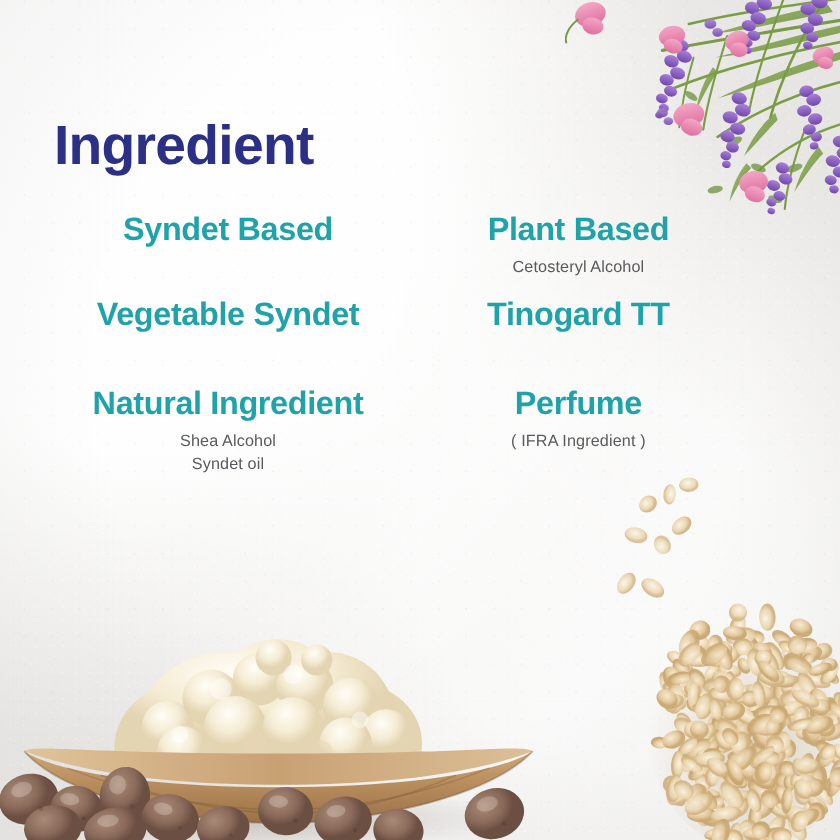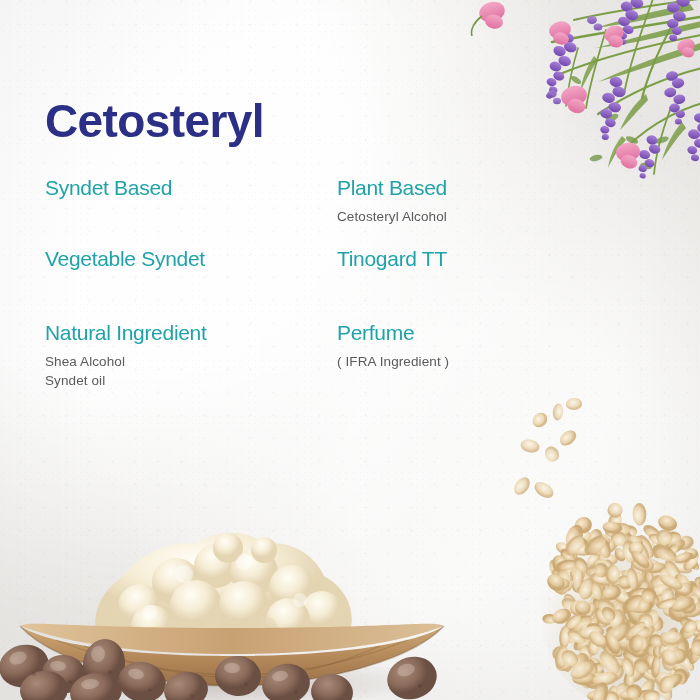--- a/index.html
+++ b/index.html
@@ -37,26 +37,26 @@
   #title{
     position:absolute;left:45px;top:98px;
     font-size:46px;font-weight:bold;letter-spacing:-.6px;
     color:#2b2f85;line-height:1;white-space:nowrap;
   }
   .col{position:absolute;width:290px;}
   #col-left{left:45px;top:176px;}
   #col-right{left:337px;top:176px;}
   .item{position:absolute;width:290px;}
   .item-head{
-    font-size:21px;font-weight:normal;color:#20a3a8;
-    line-height:1.12;letter-spacing:-.3px;white-space:nowrap;
+    font-size:27px;font-weight:bold;color:#20a3a8;
+    line-height:1.12;letter-spacing:-.3px;white-space:nowrap;text-align:center;
   }
   .item-sub{
     font-size:13.5px;font-weight:400;color:#5a5a5c;
-    line-height:1.42;letter-spacing:.1px;margin-top:7px;
+    line-height:1.42;letter-spacing:.1px;margin-top:7px;text-align:center;
   }
   .item-sub div{white-space:nowrap;}
 
   
   .row0{top:0px;}
   .row1{top:71px;}
   .row2{top:145px;}
 
   
   .art{position:absolute;pointer-events:none;}
@@ -666,21 +666,21 @@
         <circle cx="150" cy="176" r="1.8"></circle>
       <circle cx="246" cy="170" r="2"></circle>
         <circle cx="296" cy="178" r="1.8"></circle>
       <circle cx="420" cy="172" r="2"></circle>
         <circle cx="192" cy="182" r="1.8"></circle>
     </g>
   </svg>
 
   <div id="content">
 
-    <div id="title">Cetosteryl</div>
+    <div id="title">Ingredient</div>
 
     <div class="col" id="col-left">
 
       <div class="item row0">
         <div class="item-head">Syndet Based</div>
       </div>
 
       <div class="item row1">
         <div class="item-head">Vegetable Syndet</div>
       </div>

